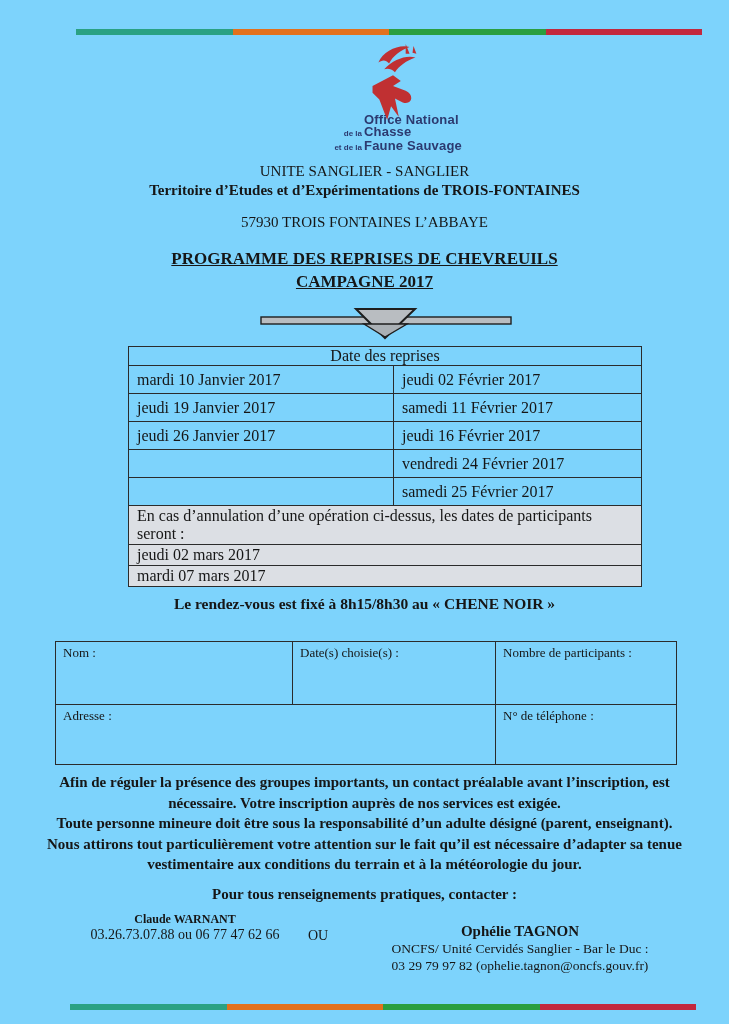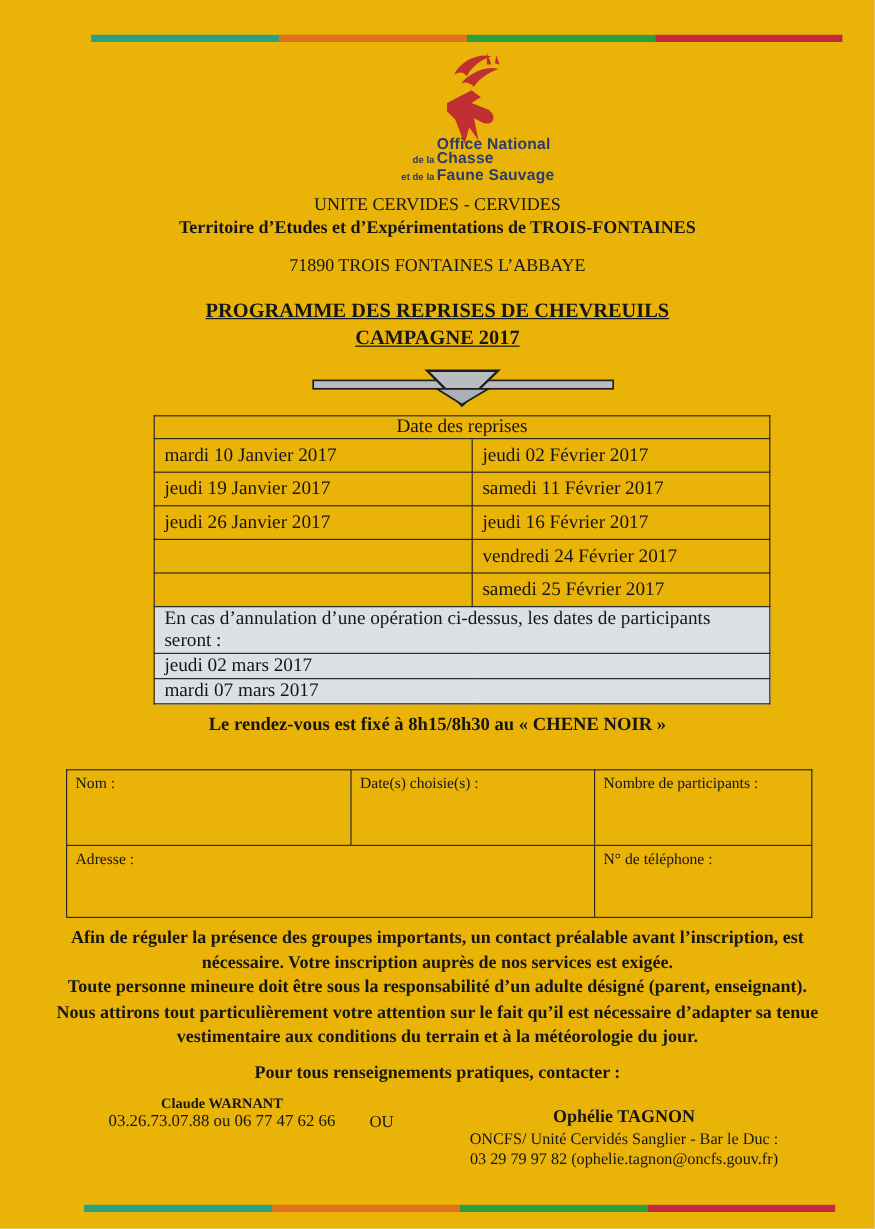--- a/index.html
+++ b/index.html
@@ -1,18 +1,18 @@
 <!DOCTYPE html>
 <html><head>
 <meta charset="utf-8">
 <style>
   html,body{margin:0;padding:0;background:#e8e8e8;}
   .page{
     position:relative;width:729px;height:1024px;margin:0 auto;
-    background:#eab308;color:#161616;overflow:hidden;
+    background:#7dd3fc;color:#161616;overflow:hidden;
     font-family:"Liberation Serif","DejaVu Serif",serif;
   }
   
   .color-bar{position:absolute;display:flex;height:6px;}
   .color-bar span{flex:1;}
   .bar-top{left:76px;top:29px;width:626px;}
   .bar-bottom{left:70px;top:1004px;width:626px;}
   
   .deer{position:absolute;left:348px;top:42px;width:90px;height:78px;}
   .logo-text{position:absolute;left:318px;top:114px;line-height:12px;
@@ -94,23 +94,23 @@
     <div class="row">
       <span class="small">de la</span>
       <span class="big">Chasse</span>
     </div>
     <div class="row">
       <span class="small">et de la</span>
       <span class="big">Faune Sauvage</span>
     </div>
   </div>
 
-  <div class="hdr hdr-1">UNITE CERVIDES - CERVIDES</div>
+  <div class="hdr hdr-1">UNITE SANGLIER - SANGLIER</div>
   <div class="hdr hdr-2">Territoire d’Etudes et d’Expérimentations de TROIS-FONTAINES</div>
-  <div class="hdr hdr-3">71890 TROIS FONTAINES L’ABBAYE</div>
+  <div class="hdr hdr-3">57930 TROIS FONTAINES L’ABBAYE</div>
 
   <div class="title">
     <div class="t1">PROGRAMME DES REPRISES DE CHEVREUILS</div>
     <div class="t2">CAMPAGNE 2017</div>
   </div>
 
   <svg class="divider" viewBox="0 0 252 38">
     <rect x="1" y="14" width="250" height="7" fill="#b9bdc1" stroke="#1e1e1e" stroke-width="1.4"></rect>
     <polygon points="96,6 155,6 125,35" fill="#b9bdc1" stroke="#1e1e1e" stroke-width="2"></polygon>
     <polygon points="104,21 147,21 125,34" fill="#aab0b5" stroke="#1e1e1e" stroke-width="1.4"></polygon>

